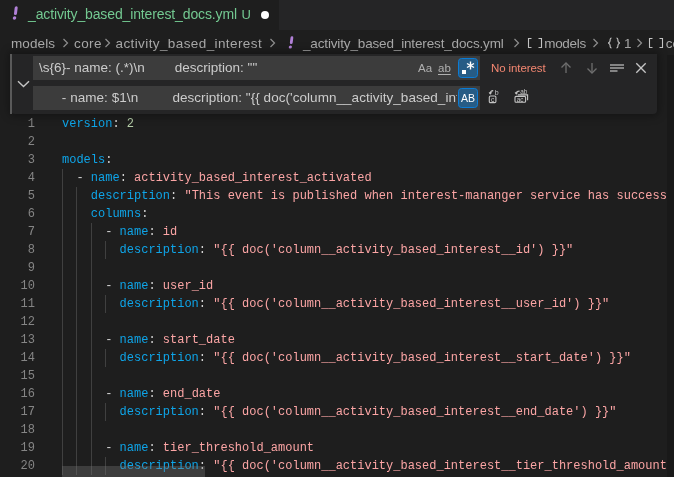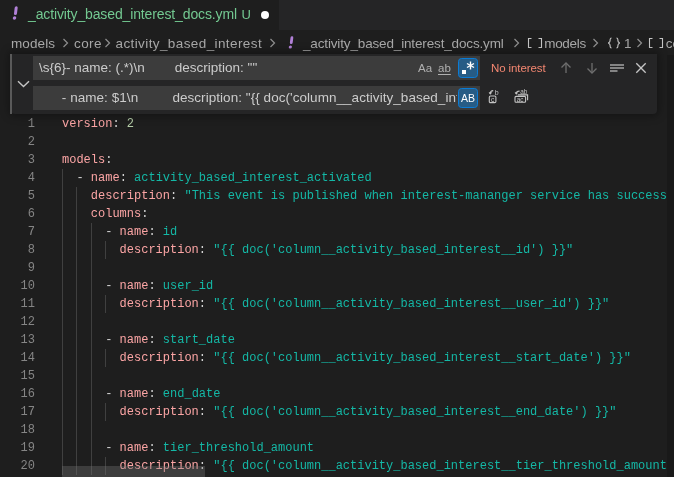--- a/index.html
+++ b/index.html
@@ -13,22 +13,22 @@
   #tab .ubadge{position:absolute;left:241.5px;top:7px;font-size:13px;color:#73c991;}
   #tab .dot{position:absolute;left:261px;top:11px;width:8.4px;height:8.4px;border-radius:50%;background:#ffffff;}
   
   #crumbs{left:0;top:30px;width:674px;height:25px;background:#1e1e1e;color:#a9a9a9;font-size:13.5px;overflow:hidden;}
   #crumbs span{position:absolute;top:6px;white-space:pre;}
   #crumbs svg{position:absolute;}
   #crumbs .yicon{top:6px;}
   
   #gutter{left:0;top:115px;width:35px;font-family:"Liberation Mono",monospace;font-size:12px;line-height:18px;color:#858585;text-align:right;white-space:pre;}
   #code{left:62px;top:115px;font-family:"Liberation Mono",monospace;font-size:12px;line-height:18px;color:#d4d4d4;white-space:pre;}
-  .k{color:#fca5a5;}
-  .s{color:#14b8a6;}
+  .k{color:#0ea5e9;}
+  .s{color:#fca5a5;}
   .n{color:#b5cea8;}
   .guide{position:absolute;width:1px;background:#404040;}
   
   #fw{left:11px;top:54px;width:646px;height:60px;background:#252526;border-radius:0 0 4px 4px;box-shadow:0 0 8px 2px rgba(0,0,0,0.36);}
   #fw .sash{position:absolute;left:-1px;top:0;width:2px;height:60px;background:#5a5a5a;}
   #fw .chev{position:absolute;left:5.5px;top:25.5px;}
   .inputbox{position:absolute;left:22px;width:447px;height:24px;background:#3c3c3c;color:#cccccc;font-size:13.5px;line-height:24px;white-space:pre;overflow:hidden;}
   #finput{top:2px;}
   #rinput{top:31.5px;}
   .itext{position:absolute;left:6px;top:0;}

